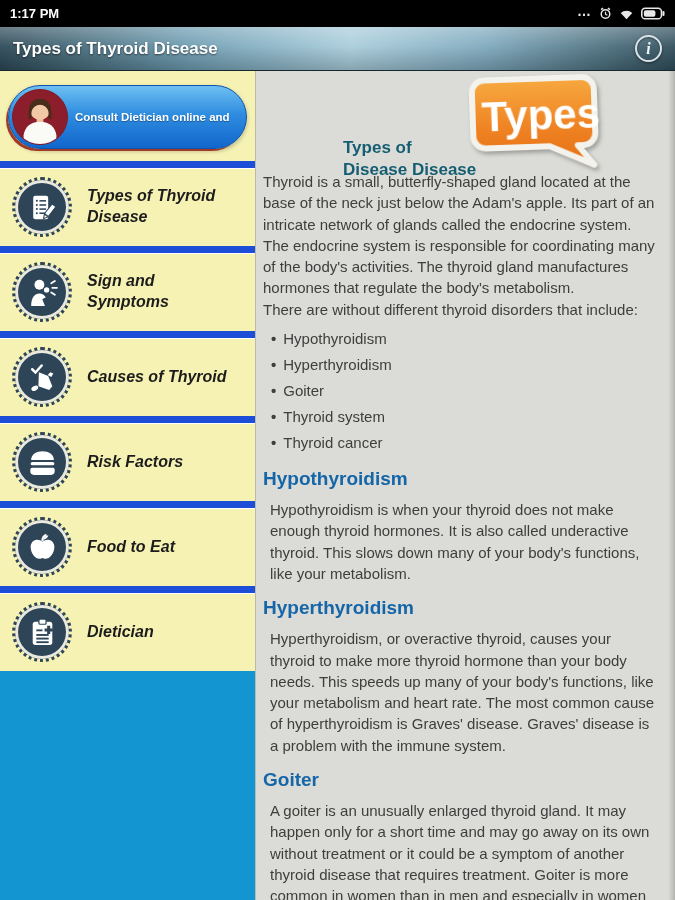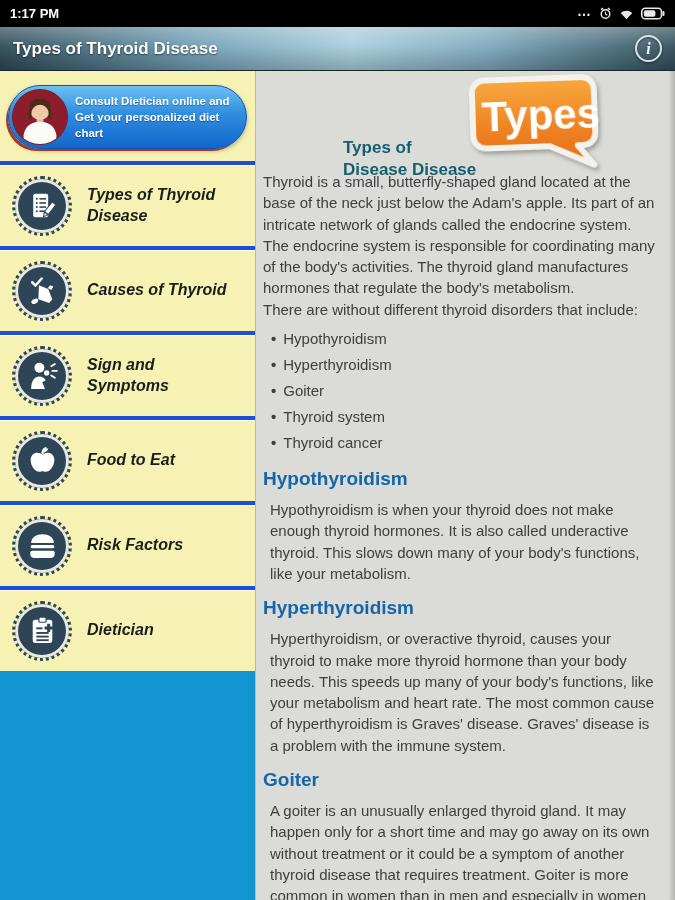--- a/index.html
+++ b/index.html
@@ -38,21 +38,21 @@
     border:1px solid #0c54b0; display:flex; align-items:center;
     box-shadow:-3px 3px 0 -1px #a23a28, 0 2px 4px rgba(0,0,0,.25); }
   .consult-avatar { width:56px; height:56px; border-radius:50%; overflow:hidden; margin-left:3px;
     flex:none; border:1px solid #7d1b27; background:#8c1e2b; }
   .consult-avatar svg { display:block; }
   .consult-text { color:#fff; font-size:11.5px; font-weight:bold; line-height:1.4;
     padding:0 6px 0 7px; text-shadow:0 1px 1px rgba(0,0,0,.35); }
   .consult-text span { display:block; }
   .menu { background:#f6f2b3; }
   .menu-item { height:85px; display:flex; align-items:center; gap:15px; padding-left:12px;
-    border-top:4px solid #1d4ed8; box-shadow:inset 0 1px 0 #ffffff; cursor:pointer; }
+    border-top:7px solid #1d4ed8; box-shadow:inset 0 1px 0 #ffffff; cursor:pointer; }
   .badge { width:60px; height:60px; flex:none; border-radius:50%; background:#2d4557;
     border:3px dotted #2d4557; background-clip:padding-box;
     box-shadow:inset 0 0 0 3px #e9e9df; display:flex; align-items:center; justify-content:center; }
   .badge svg { width:33px; height:33px; display:block; }
   .menu-label { font-size:16px; font-weight:bold; font-style:italic; color:#1c1c1c;
     line-height:1.3; width:152px; white-space:pre-line; }
   .sidebar-fill { flex:1; background:#1295d0; }
 
   
   .content { flex:1; position:relative; padding:4px 15px 0 7px; overflow:hidden; color:#3e3e3e; }
@@ -118,21 +118,20 @@
             <svg viewBox="0 0 56 56" width="54" height="54">
               <rect width="56" height="56" fill="#8c1e2b"></rect>
               <rect x="24.5" y="26" width="7" height="9" fill="#edbd98"></rect>
               <path d="M28 33 c-10 0 -16 6 -17 14 l0 9 h34 l0 -9 c-1 -8 -7 -14 -17 -14 z" fill="#fafaf7"></path>
               <circle cx="28" cy="20.5" r="10.5" fill="#f2c9a6"></circle>
               <path d="M16.5 20.5 a11.5 11.5 0 0 1 23 0 l.6 9 -3.1 1.2 -.2 -8.2 a9 9 0 0 0 -17.6 0 l-.2 8.2 -3.1 -1.2 z" fill="#4a2c1a"></path>
             </svg>
           </span>
           <span class="consult-text">
             <span>Consult Dietician online and</span>
-            <span>Get your personalized diet chart</span>
           </span>
         </div>
       </div>
 
       <div class="menu">
 
           <div class="menu-item">
             <span class="badge">
               <span class="glyph">
                 <svg viewBox="0 0 32 32">
@@ -156,76 +155,76 @@
             </span>
             <span class="menu-label">Types of Thyroid
 Disease</span>
           </div>
 
           <div class="menu-item">
             <span class="badge">
               <span class="glyph">
                 <svg viewBox="0 0 32 32">
                   <g fill="#fff">
-                    <path d="M12.5 11 l9 3.5 4 10 -3 3.5 -10.5 -3.5 z"></path>
-                    <path d="M21 13.5 l2.5 -2.5 3 1 -2 3.5 z"></path>
-                    <ellipse cx="8.5" cy="26.5" rx="3.5" ry="2.2" transform="rotate(-25 8.5 26.5)"></ellipse>
-                  </g>
-                  <path d="M6 8 l3.2 3.2 6 -6.8" stroke="#fff" stroke-width="2.4" fill="none" stroke-linecap="round"></path>
-                </svg>
-              </span>
-            </span>
-            <span class="menu-label">Causes of Thyroid</span>
-          </div>
-
-          <div class="menu-item">
-            <span class="badge">
-              <span class="glyph">
-                <svg viewBox="0 0 32 32">
-                  <g fill="#fff">
                     <circle cx="13" cy="8.5" r="4.8"></circle>
                     <path d="M5 29 c0 -8 3.5 -12 8 -12 2.6 0 4.8 1.4 6.2 3.6 l-3.4 2 2.6 6.4 z"></path>
                     <circle cx="20" cy="13.5" r="2.6"></circle>
                   </g>
                   <g stroke="#fff" stroke-width="1.8" fill="none" stroke-linecap="round">
                     <path d="M24.5 7 l3.5 -2.2"></path>
                     <path d="M25.5 11.5 h4.5"></path>
                     <path d="M24.5 16 l3.5 2.2"></path>
                   </g>
                 </svg>
               </span>
             </span>
             <span class="menu-label">Sign and
 Symptoms</span>
           </div>
 
           <div class="menu-item">
             <span class="badge">
               <span class="glyph">
                 <svg viewBox="0 0 32 32">
-                  <path d="M16 10.5 C12 6.5 4.5 8.5 4.5 15.5 c0 6 4.5 11.5 8.5 11.5 1.6 0 2 -.9 3 -.9 1 0 1.4 .9 3 .9 4 0 8.5 -5.5 8.5 -11.5 0 -7 -7.5 -9 -11.5 -5 z" fill="#fff"></path>
-                  <path d="M16 10 c-.3 -3 1.2 -5.5 3.8 -6.5" stroke="#fff" stroke-width="2" fill="none"></path>
-                  <path d="M16.5 8.5 c2.8 -.4 4.6 -2 5.2 -4.4 -2.8 .2 -4.6 1.6 -5.2 4.4 z" fill="#fff"></path>
-                </svg>
-              </span>
-            </span>
-            <span class="menu-label">Food to Eat</span>
+                  <g fill="#fff">
+                    <path d="M12.5 11 l9 3.5 4 10 -3 3.5 -10.5 -3.5 z"></path>
+                    <path d="M21 13.5 l2.5 -2.5 3 1 -2 3.5 z"></path>
+                    <ellipse cx="8.5" cy="26.5" rx="3.5" ry="2.2" transform="rotate(-25 8.5 26.5)"></ellipse>
+                  </g>
+                  <path d="M6 8 l3.2 3.2 6 -6.8" stroke="#fff" stroke-width="2.4" fill="none" stroke-linecap="round"></path>
+                </svg>
+              </span>
+            </span>
+            <span class="menu-label">Causes of Thyroid</span>
           </div>
 
           <div class="menu-item">
             <span class="badge">
               <span class="glyph">
                 <svg viewBox="0 0 32 32" fill="#fff">
                   <path d="M5 13.5 c0 -5.5 5 -8.5 11 -8.5 s11 3 11 8.5 z"></path>
                   <rect x="4.5" y="15.5" width="23" height="3.2" rx="1.6"></rect>
                   <path d="M6 21 h20 c1 0 1.8 .8 1.8 1.8 v2 c0 2 -1.5 3.2 -3.4 3.2 h-16.8 c-1.9 0 -3.4 -1.2 -3.4 -3.2 v-2 c0 -1 .8 -1.8 1.8 -1.8 z"></path>
                 </svg>
               </span>
             </span>
             <span class="menu-label">Risk Factors</span>
+          </div>
+
+          <div class="menu-item">
+            <span class="badge">
+              <span class="glyph">
+                <svg viewBox="0 0 32 32">
+                  <path d="M16 10.5 C12 6.5 4.5 8.5 4.5 15.5 c0 6 4.5 11.5 8.5 11.5 1.6 0 2 -.9 3 -.9 1 0 1.4 .9 3 .9 4 0 8.5 -5.5 8.5 -11.5 0 -7 -7.5 -9 -11.5 -5 z" fill="#fff"></path>
+                  <path d="M16 10 c-.3 -3 1.2 -5.5 3.8 -6.5" stroke="#fff" stroke-width="2" fill="none"></path>
+                  <path d="M16.5 8.5 c2.8 -.4 4.6 -2 5.2 -4.4 -2.8 .2 -4.6 1.6 -5.2 4.4 z" fill="#fff"></path>
+                </svg>
+              </span>
+            </span>
+            <span class="menu-label">Food to Eat</span>
           </div>
 
           <div class="menu-item">
             <span class="badge">
               <span class="glyph">
                 <svg viewBox="0 0 32 32">
                   <rect x="6.5" y="5.5" width="19" height="22.5" rx="2.5" fill="#fff"></rect>
                   <rect x="12.5" y="3" width="7" height="5" rx="1.2" fill="#fff" stroke="#2d4557" stroke-width="1.2"></rect>
                   <g fill="#2d4557">
                     <path d="M20.5 9.5 h3 v2.5 h2.5 v3 h-2.5 v2.5 h-3 v-2.5 h-2.5 v-3 h2.5 z"></path>

